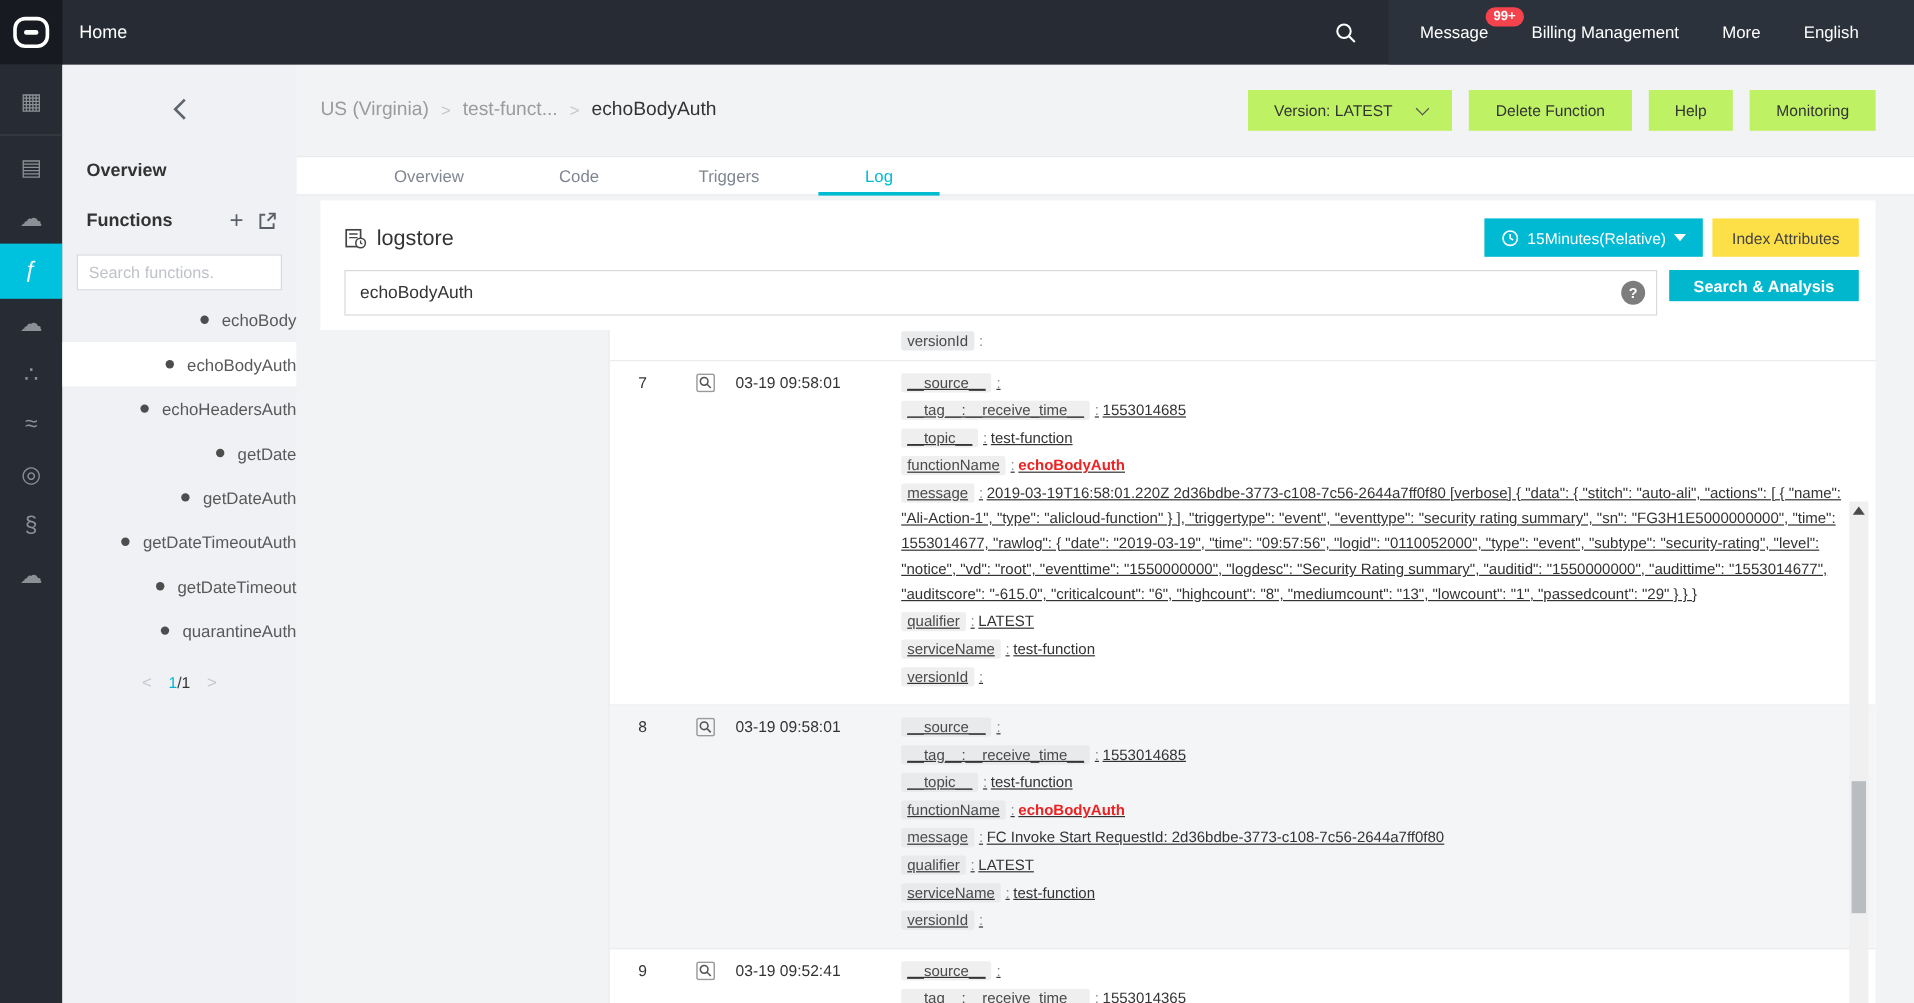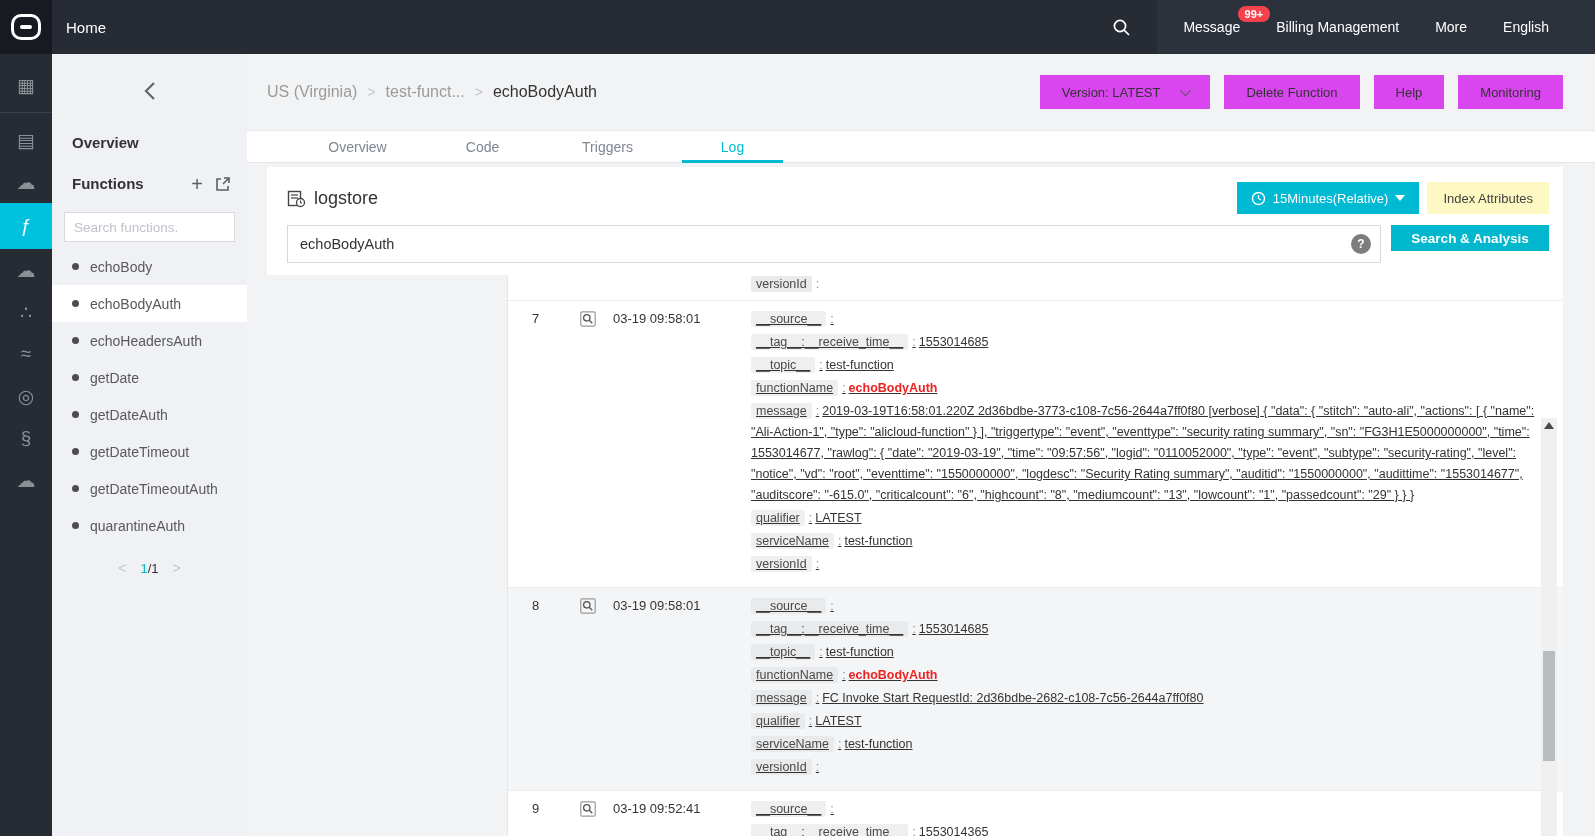--- a/index.html
+++ b/index.html
@@ -34,54 +34,54 @@
   .collapse-btn { display:flex; justify-content:center; padding:26px 0 20px; cursor:pointer; }
   .sp-heading { font-size:15px; font-weight:bold; color:#333; padding:12px 0 12px 20px; cursor:pointer; }
   .functions-row { display:flex; align-items:center; padding-right:16px; }
   .functions-row .sp-heading { flex:1; }
   .fn-action { color:#5a5e66; cursor:pointer; display:flex; align-items:center; margin-left:12px; }
   .plus-icon { font-size:20px; font-weight:400; line-height:16px; }
   .fn-search { margin:8px 12px 6px; }
   .fn-search input { width:100%; height:30px; border:1px solid #d7d9dd; background:#fff; padding:0 9px; font-size:13.5px; color:#333; outline:none; font-family:inherit; }
   .fn-search input::placeholder { color:#bfc3c9; }
   .fn-list { list-style:none; }
-  .fn-item { display:flex; align-items:center; height:37px; padding-left:20px; font-size:14px; color:#595959; cursor:pointer; }
+  .fn-item { display:flex; align-items:center; height:37px; padding-left:20px; font-size:14px; color:#595959; cursor:pointer;justify-content:flex-end; }
   .fn-item .dot { width:7px; height:7px; border-radius:50%; background:#4d4d4d; margin-right:11px; flex:0 0 7px; }
   .fn-item.selected { background:#fff; }
   .fn-pagination { display:flex; align-items:center; justify-content:center; gap:14px; margin-top:16px; font-size:13px; color:#333; }
   .pg-arrow { color:#c3c6cb; font-size:14px; cursor:pointer; }
   .pg-cur { color:#00b7cd; }
 
   
   .main { flex:1; background:#f2f3f5; display:flex; flex-direction:column; min-width:0; }
   .page-header { height:76px; display:flex; align-items:center; padding:0 32px 0 20px; }
   .breadcrumb { font-size:16px; color:#9b9b9b; display:flex; align-items:center; gap:10px; flex:1; white-space:nowrap; }
   .breadcrumb .sep { color:#c3c6cb; font-size:14px; }
   .breadcrumb .crumb { cursor:pointer; }
   .breadcrumb .crumb.current { color:#333; cursor:default; }
   .hdr-buttons { display:flex; gap:14px; }
-  .hdr-btn { background:#d946ef; border:none; color:#333; font-size:13px; height:34px; padding:0 22px; cursor:pointer; display:flex; align-items:center; font-family:inherit; }
+  .hdr-btn { background:#bef264; border:none; color:#333; font-size:13px; height:34px; padding:0 22px; cursor:pointer; display:flex; align-items:center; font-family:inherit; }
   .ver-caret { width:8px; height:8px; border-right:1.5px solid #555; border-bottom:1.5px solid #555; transform:rotate(45deg) translateY(-2px); margin-left:20px; display:inline-block; }
 
   
   .tabbar { background:#fff; border-top:1px solid #e8eaec; border-bottom:1px solid #e4e6e9; height:33px; display:flex; align-items:stretch; padding-left:48px; }
   .tab { width:125px; display:flex; align-items:center; justify-content:center; font-size:14px; color:#7f8692; cursor:pointer; position:relative; }
   .tab.active { color:#00bcd1; }
   .tab.active::after { content:""; position:absolute; left:12px; right:12px; bottom:-1px; height:3px; background:#00bcd1; }
 
   
   .content { flex:1; position:relative; min-height:0; }
   .panel { margin:4px 32px 0 20px; }
   .panel-top { background:#fff; padding:12px 14px 12px 20px; }
   .panel-hdr { display:flex; align-items:center; height:38px; }
   .logstore-title { display:flex; align-items:center; gap:8px; font-size:18px; color:#333; flex:1; }
   .panel-hdr-right { display:flex; gap:8px;padding-left:20px; }
   .time-btn { background:#00b9d3; color:#fff; border:none; height:32px; padding:0 14px; font-size:13px; display:flex; align-items:center; gap:7px; cursor:pointer; font-family:inherit; }
   .time-caret { width:0; height:0; border-left:5px solid transparent; border-right:5px solid transparent; border-top:6px solid #fff; }
-  .idx-btn { background:#fef9c3; color:#424242; border:none; height:32px; padding:0 16px; font-size:13px; cursor:pointer; font-family:inherit; }
+  .idx-btn { background:#fde047; color:#424242; border:none; height:32px; padding:0 16px; font-size:13px; cursor:pointer; font-family:inherit; }
   .search-row { display:flex; margin-top:8px; gap:10px; }
   .query-wrap { flex:1; position:relative; }
   .query-input { width:100%; height:38px; border:1px solid #d9d9d9; padding:0 40px 0 12px; font-size:14.5px; color:#333; outline:none; font-family:inherit; }
   .q-help { position:absolute; right:10px; top:9px; width:20px; height:20px; border-radius:50%; background:#7d7d7d; color:#fff; font-size:12px; font-weight:bold; display:flex; align-items:center; justify-content:center; cursor:pointer; }
   .search-btn { background:#00b7cd; color:#fff; border:none; width:158px; height:26px; font-size:13.5px; font-weight:bold; cursor:pointer; font-family:inherit; }
 
   
   .results { display:flex; }
   .results .gap-left { width:240px; flex:0 0 240px; }
   .log-table { flex:1; background:#fff; border-left:1px solid #e7e7e7; min-width:0; font-size:12.5px; }
@@ -187,25 +187,25 @@
           <li class="fn-item">
             <span class="dot"></span>
             <span>getDate</span>
           </li>
           <li class="fn-item">
             <span class="dot"></span>
             <span>getDateAuth</span>
           </li>
           <li class="fn-item">
             <span class="dot"></span>
+            <span>getDateTimeoutAuth</span>
+          </li>
+          <li class="fn-item">
+            <span class="dot"></span>
             <span>getDateTimeout</span>
-          </li>
-          <li class="fn-item">
-            <span class="dot"></span>
-            <span>getDateTimeoutAuth</span>
           </li>
           <li class="fn-item">
             <span class="dot"></span>
             <span>quarantineAuth</span>
           </li>
         </ul>
       <div class="fn-pagination">
         <span class="pg-arrow">&lt;</span>
         <span><span class="pg-cur">1</span><span>/1</span></span>
         <span class="pg-arrow">&gt;</span>
@@ -310,21 +310,21 @@
                           <circle cx="6.8" cy="6.8" r="3.2" fill="none" stroke="#555" stroke-width="1.3"></circle>
                           <line x1="9.2" y1="9.2" x2="12.3" y2="12.3" stroke="#555" stroke-width="1.3"></line>
                         </svg></span>
                     </div>
                     <div class="col-time">03-19 09:58:01</div>
                     <div class="col-fields">
                       <div class="field"><span class="chip">__source__</span><span class="colon">:</span><span class="val"></span></div>
                       <div class="field"><span class="chip">__tag__:__receive_time__</span><span class="colon">:</span><span class="val">1553014685</span></div>
                       <div class="field"><span class="chip">__topic__</span><span class="colon">:</span><span class="val">test-function</span></div>
                       <div class="field"><span class="chip">functionName</span><span class="colon">:</span><span class="val red">echoBodyAuth</span></div>
-                      <div class="field"><span class="chip">message</span><span class="colon">:</span><span class="val">FC Invoke Start RequestId: 2d36bdbe-2682-c108-7c56-2644a7ff0f80</span></div>
+                      <div class="field"><span class="chip">message</span><span class="colon">:</span><span class="val">FC Invoke Start RequestId: 2d36bdbe-3773-c108-7c56-2644a7ff0f80</span></div>
                       <div class="field"><span class="chip">qualifier</span><span class="colon">:</span><span class="val">LATEST</span></div>
                       <div class="field"><span class="chip">serviceName</span><span class="colon">:</span><span class="val">test-function</span></div>
                       <div class="field"><span class="chip">versionId</span><span class="colon">:</span><span class="val"></span></div>
                     </div>
                   </div>
                   <div class="log-row">
                     <div class="col-num">9</div>
                     <div class="col-icon">
                       <span class="detail-icon"><svg width="16" height="16" viewBox="0 0 16 16">
                           <rect x="0.8" y="0.8" width="14.4" height="14.4" rx="1.5" fill="none" stroke="#9a9a9a" stroke-width="1.2"></rect>

